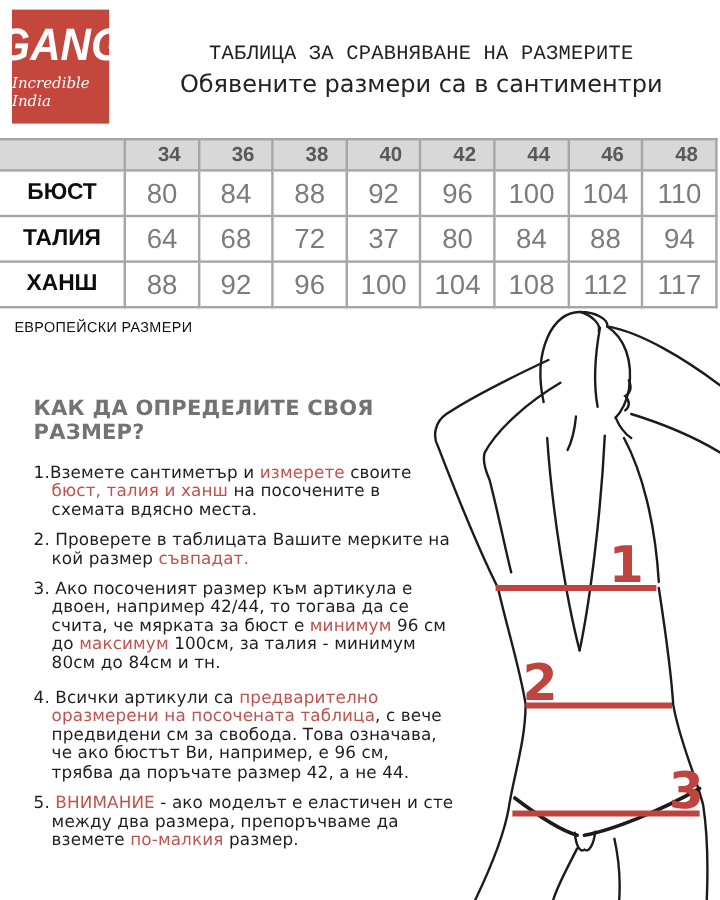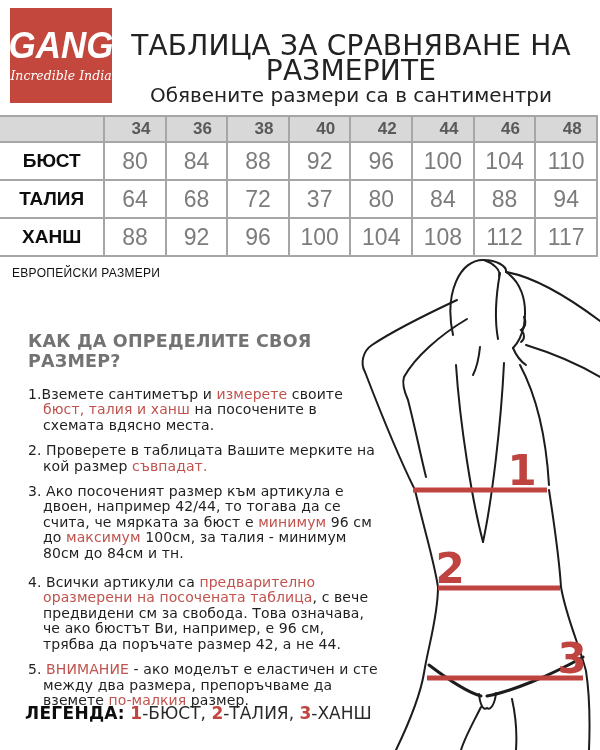--- a/index.html
+++ b/index.html
@@ -2,33 +2,33 @@
 <html><head>
 <meta charset="utf-8">
 <style>
   html,body{margin:0;padding:0;background:#fff;}
   .page{
     position:relative;width:600px;height:750px;overflow:hidden;background:#ffffff;
     font-family:"DejaVu Sans",sans-serif;color:#1c1c1c;
   }
   
   .logo{
-    position:absolute;left:10px;top:8px;width:102px;height:95px;
+    position:absolute;left:10px;top:8px;width:81px;height:95px;
     background:#c4473d;color:#fff;display:flex;flex-direction:column;
     align-items:center;justify-content:center;
   }
   .logo-name{
     font-family:"Liberation Sans",sans-serif;font-weight:bold;font-style:italic;
     font-size:35px;letter-spacing:0px;line-height:34px;transform:scaleY(1.08);
   }
   .logo-tagline{
     font-family:"DejaVu Serif",serif;font-style:italic;font-size:12.5px;margin-top:6px;
   }
   .title-block{position:absolute;left:112px;top:33px;width:478px;text-align:center;color:#222;}
-  .title{font-size:28px;line-height:25px;letter-spacing:0.2px;}
+  .title{font-size:17px;line-height:25px;letter-spacing:0.2px;font-family:Liberation Mono, monospace;}
   .subtitle{font-size:20px;line-height:22px;margin-top:1px;text-align:center;}
   
   .size-table{
     position:absolute;left:-2px;top:115px;border-collapse:collapse;table-layout:fixed;
     font-family:"Liberation Sans",sans-serif;
   }
   .size-table td,.size-table th{border:2px solid #a6a6a6;text-align:center;padding:0;}
   .size-table .corner, .size-table .size-h{background:#d8d8d8;height:24px;padding-left:12px;}
   .size-table .size-h{color:#595959;font-size:17px;font-weight:bold;width:48px;}
   .size-table .corner{width:92px;}
@@ -131,24 +131,20 @@
 
     <p class="item"><span>2. </span><span>Проверете в таблицата Вашите мерките на кой размер </span><span class="red">съвпадат.</span></p>
 
     <p class="item gap-lg"><span>3. </span><span>Ако посоченият размер към артикула е двоен, например 42/44, то тогава да се счита, че мярката за бюст е </span><span class="red">минимум</span><span> 96 см до </span><span class="red">максимум</span><span> 100см, за талия - минимум 80см до 84см и тн.</span></p>
 
     <p class="item"><span>4. </span><span>Всички артикули са </span><span class="red">предварително оразмерени на посочената таблица</span><span>, с вече предвидени см за свобода. Това означава, че ако бюстът Ви, например, е 96 см, трябва да поръчате размер 42, а не 44.</span></p>
 
     <p class="item"><span>5. </span><span class="red">ВНИМАНИЕ</span><span> - ако моделът е еластичен и сте между два размера, препоръчваме да вземете </span><span class="red">по-малкия</span><span> размер.</span></p>
   </div>
 
-  <div class="legend">
-    <span class="legend-label">ЛЕГЕНДА:</span>
-    <span> <span class="legend-num">1</span><span>-БЮСТ, </span></span><span><span class="legend-num">2</span><span>-ТАЛИЯ, </span></span><span><span class="legend-num">3</span><span>-ХАНШ</span></span>
-  </div>
 
   <div class="figure">
     <svg width="240" height="495" viewBox="0 0 240 495" xmlns="http://www.w3.org/2000/svg">
       <g fill="none" stroke="#1c1c1c" stroke-width="2" stroke-linecap="round">
 
         <path d="M 93,80 C 84,38 100,4 124,5 C 136,5 147,11 146,17 C 160,26 168,45 164,70 C 162,80 158,88 153,93"></path>
         <path d="M 124,5 C 133,8 141,15 139,21"></path>
         <path d="M 140,18 C 136,40 134,62 138,84"></path>
 
         <path d="M 164,62 C 167,68 165,73 161,75 C 165,79 165,84 161,87"></path>

